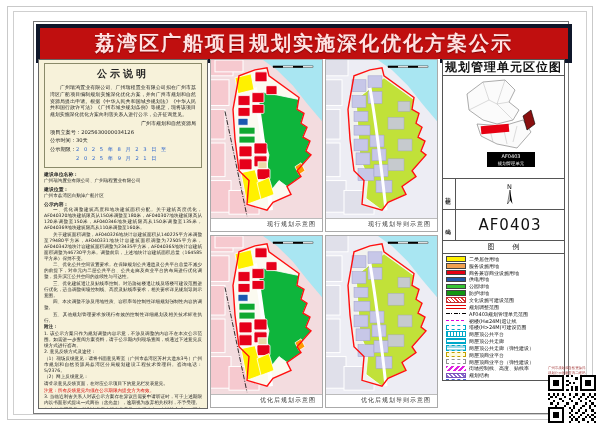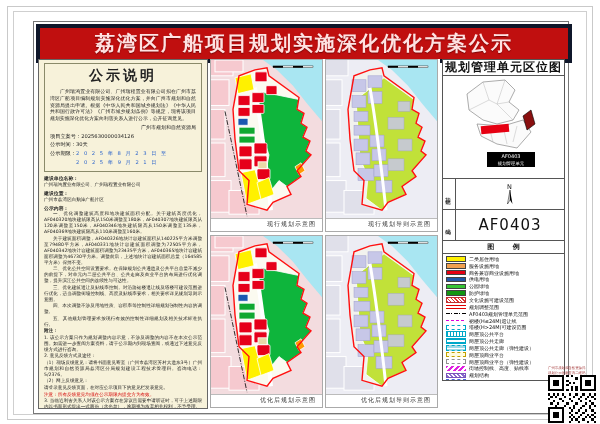--- a/index.html
+++ b/index.html
@@ -22,21 +22,21 @@
     text-shadow:0 1px 1px #7a0505;
   }
 
   
   .leftcol{
     position:absolute;left:38px;top:59px;width:170px;height:350px;
     background:#f7f2da;border:1px solid #666;box-sizing:border-box;
     padding:3px 5px 2px 5px;overflow:hidden;
   }
   .notice-box{border:1px solid #8a8a6a;background:#f7f2da;padding:3px 5px 4px 5px;margin-bottom:3px;}
-  .notice-title{text-align:center;font-size:14px;font-weight:bold;color:#222;margin:0 0 3px 0;letter-spacing:3px;}
+  .notice-title{text-align:center;font-size:10px;font-weight:bold;color:#222;margin:0 0 3px 0;letter-spacing:3px;}
   .notice-para{font-size:4.9px;line-height:1.38;color:#222;text-align:justify;margin:0;text-indent:10px;}
   .notice-sign{font-size:5px;color:#222;text-align:right;margin:2px 0 3px 0;}
   .meta-line{font-size:5.2px;color:#222;margin:1.6px 0;}
   .meta-line .blue{color:#2e66cc;letter-spacing:1.5px;}
   .meta-line.second{padding-left:26px;}
   .lbl{font-size:4.9px;color:#222;margin:2.2px 0 0.5px 0;font-weight:bold;}
   .val,.tiny{font-size:4.6px;line-height:1.3;color:#222;margin:0.6px 0;text-align:justify;}
   .tiny.indent{text-indent:9px;}
   .tiny.red{color:#d40000;}
   .tiny.bold{font-weight:bold;}
@@ -59,21 +59,21 @@
   .sb-locmap{height:102px;border-bottom:1px solid #555;position:relative;background:#fff;}
   .sb-row{display:flex;border-bottom:1px solid #555;}
   .sb-vlabel{width:12px;border-right:1px solid #555;display:flex;align-items:center;justify-content:center;
     writing-mode:vertical-rl;text-orientation:upright;font-size:5.5px;color:#111;letter-spacing:1px;}
   .sb-compass{height:30px;}
   .sb-compass .cell{flex:1;display:flex;align-items:center;justify-content:center;}
   .sb-code{height:30px;}
   .sb-code .cell{flex:1;display:flex;align-items:center;justify-content:center;
     font-size:15px;color:#111;letter-spacing:1px;font-family:"DejaVu Sans","Liberation Sans",sans-serif;}
   .sb-legend-title{height:12px;border-bottom:1px solid #555;display:flex;align-items:center;justify-content:center;
-    font-size:7px;font-weight:bold;letter-spacing:8px;color:#111;padding-left:8px;}
+    font-size:7px;font-weight:normal;letter-spacing:8px;color:#111;padding-left:8px;}
   .sb-legend{flex:1;padding:1.5px 3px;overflow:hidden;}
   .leg-row{height:6.85px;display:flex;align-items:center;}
   .leg-row .sw{width:20px;height:5.5px;margin-right:3px;flex:none;box-sizing:border-box;border:1px solid #444;}
   .leg-row .leg-label{font-size:5px;color:#111;white-space:nowrap;}
 
   .sw-hatch-red{background:repeating-linear-gradient(45deg,#e03030 0,#e03030 1px,#fff 1px,#fff 2.5px);border-color:#c03030!important;}
   .sw-dline-red{border:none!important;border-top:1px solid #e00000!important;border-bottom:1px solid #e00000!important;background:#fff;height:4.5px!important;}
   .sw-dashdot-black{border:none!important;background:repeating-linear-gradient(90deg,#000 0 4px,transparent 4px 5.5px,#000 5.5px 6.5px,transparent 6.5px 8px) 0 50%/100% 1px no-repeat;}
   .sw-dash-magenta{border:none!important;background:repeating-linear-gradient(90deg,#dd00dd 0 3px,transparent 3px 5px) 0 50%/100% 1.3px no-repeat;}
   .sw-dash-cyan{border:1px dashed #00a8c8!important;background:#fff;}

